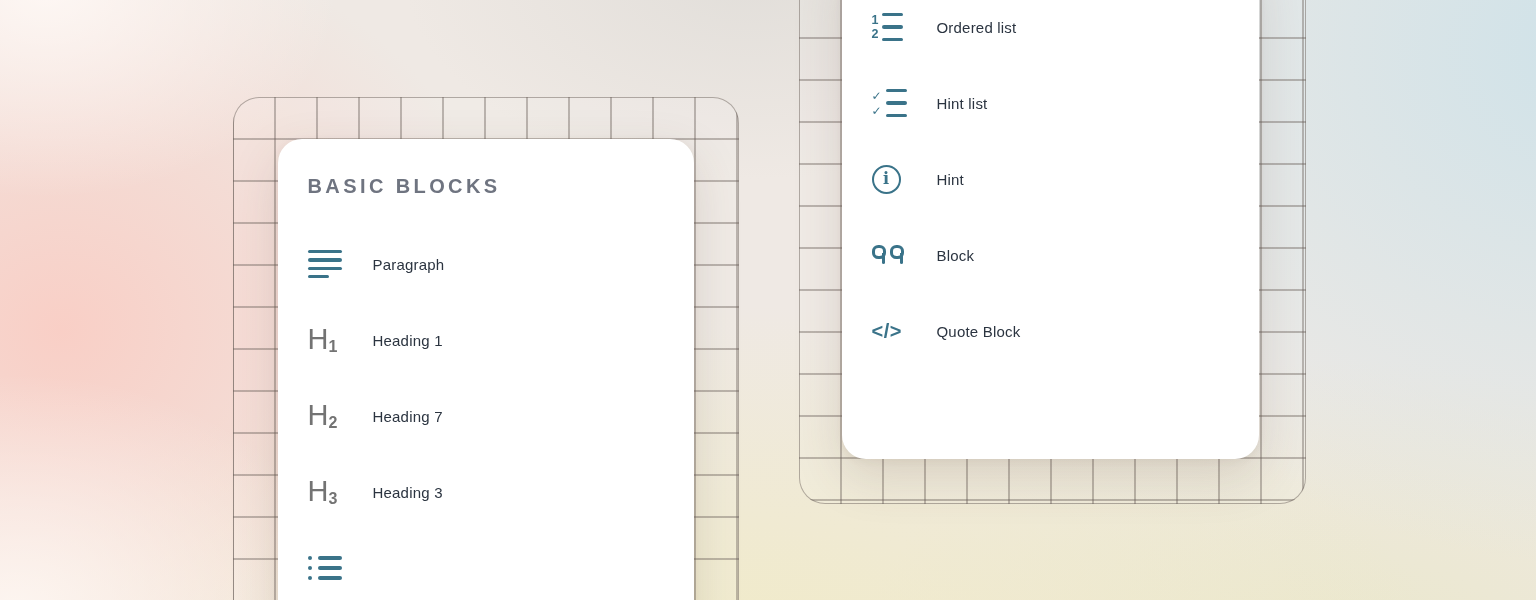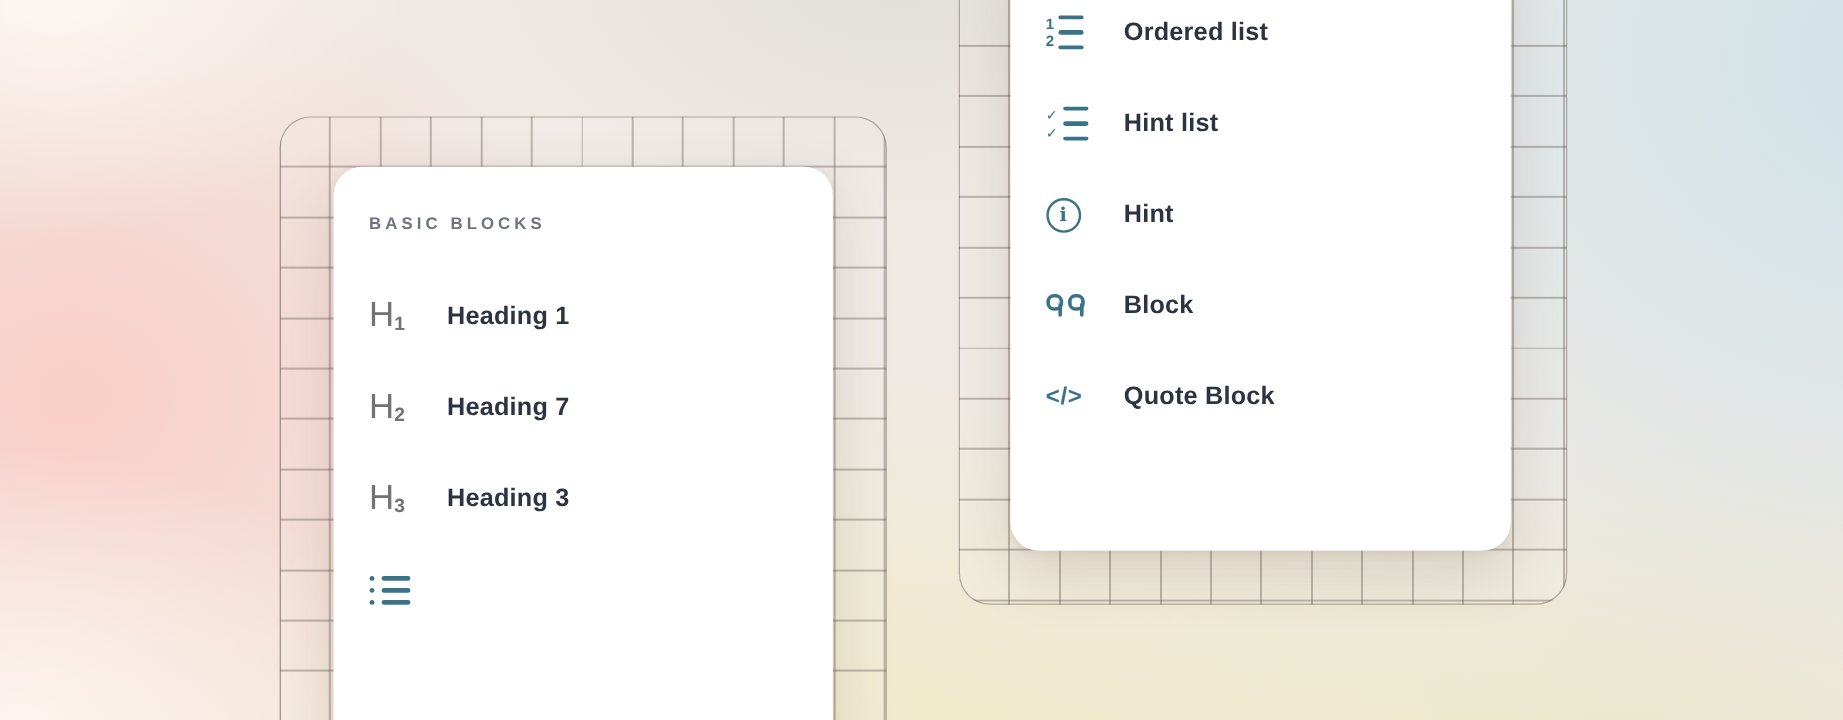--- a/index.html
+++ b/index.html
@@ -31,28 +31,28 @@
 
   .menu-card{
     position:absolute;background:#ffffff;border-radius:24px;
     box-shadow:0 18px 50px rgba(90,60,50,0.16), 0 2px 8px rgba(90,60,50,0.06);
   }
   #card-left{left:278px;top:139px;width:416px;height:560px;padding-top:38px;box-sizing:border-box;}
   #card-right{left:842px;top:-49px;width:417px;height:508px;padding-top:38px;box-sizing:border-box;}
 
   .section-header{
     margin-left:29.5px;height:18px;line-height:18px;
-    font-size:14px;font-weight:700;letter-spacing:3.4px;
+    font-size:20px;font-weight:700;letter-spacing:3.4px;
     color:#6f7480;
   }
   .rows{margin-top:31px;}
   #card-right .rows{margin-top:0;}
   .row{display:flex;align-items:center;height:76px;padding-left:29.5px;cursor:pointer;}
   .row .lbl{
-    margin-left:31px;font-size:21px;font-weight:700;color:#2b3440;letter-spacing:0.2px;
+    margin-left:31px;font-size:15px;font-weight:400;color:#2b3440;letter-spacing:0.2px;
   }
   .ic{width:34px;flex:0 0 34px;display:flex;flex-direction:column;align-items:flex-start;justify-content:center;color:#3a7389;}
 
   
   .ic .bar{display:block;height:3.4px;border-radius:2px;background:#3a7389;}
   .ic-par .bar{margin-top:5px;width:34px;}
   .ic-par .bar:first-child{margin-top:0;}
   .ic-par .bar.short{width:21px;}
 
   
@@ -98,20 +98,31 @@
 </head>
 <body>
 
 <div class="grid-panel" id="panel-left"></div>
 <div class="grid-panel" id="panel-right"></div>
 
 <div class="menu-card" id="card-left">
   <div class="section-header">BASIC BLOCKS</div>
   <div class="rows" id="rows-left">
       <div class="row">
+        <div class="ic paragraph-icon">
+          <span class="ic-par" style="display:flex;flex-direction:column;">
+            <span class="bar"></span>
+            <span class="bar"></span>
+            <span class="bar"></span>
+            <span class="bar short"></span>
+          </span>
+        </div>
+        <span class="lbl">Paragraph</span>
+      </div>
+      <div class="row">
         <div class="ic heading-1-icon">
           <span class="h-word">H<span class="sub">1</span></span>
         </div>
         <span class="lbl">Heading 1</span>
       </div>
       <div class="row">
         <div class="ic heading-2-icon">
           <span class="h-word">H<span class="sub">2</span></span>
         </div>
         <span class="lbl">Heading 7</span>

